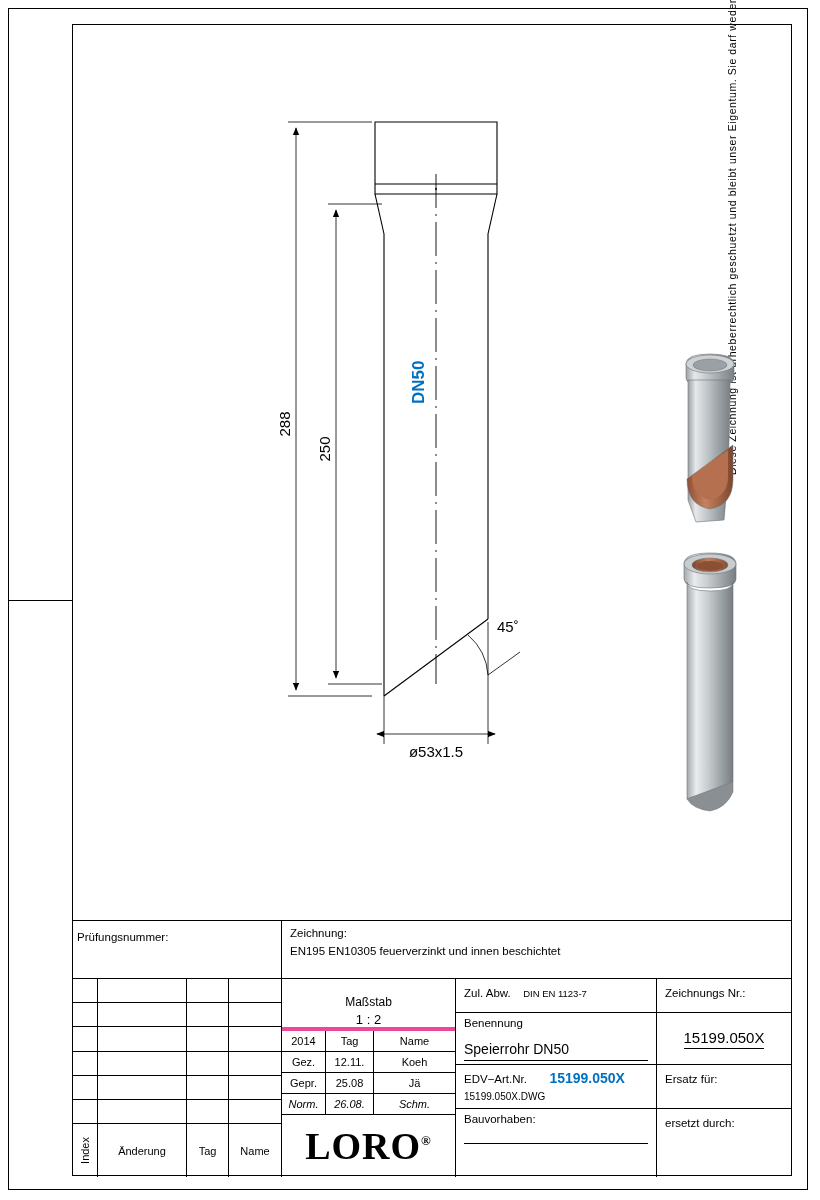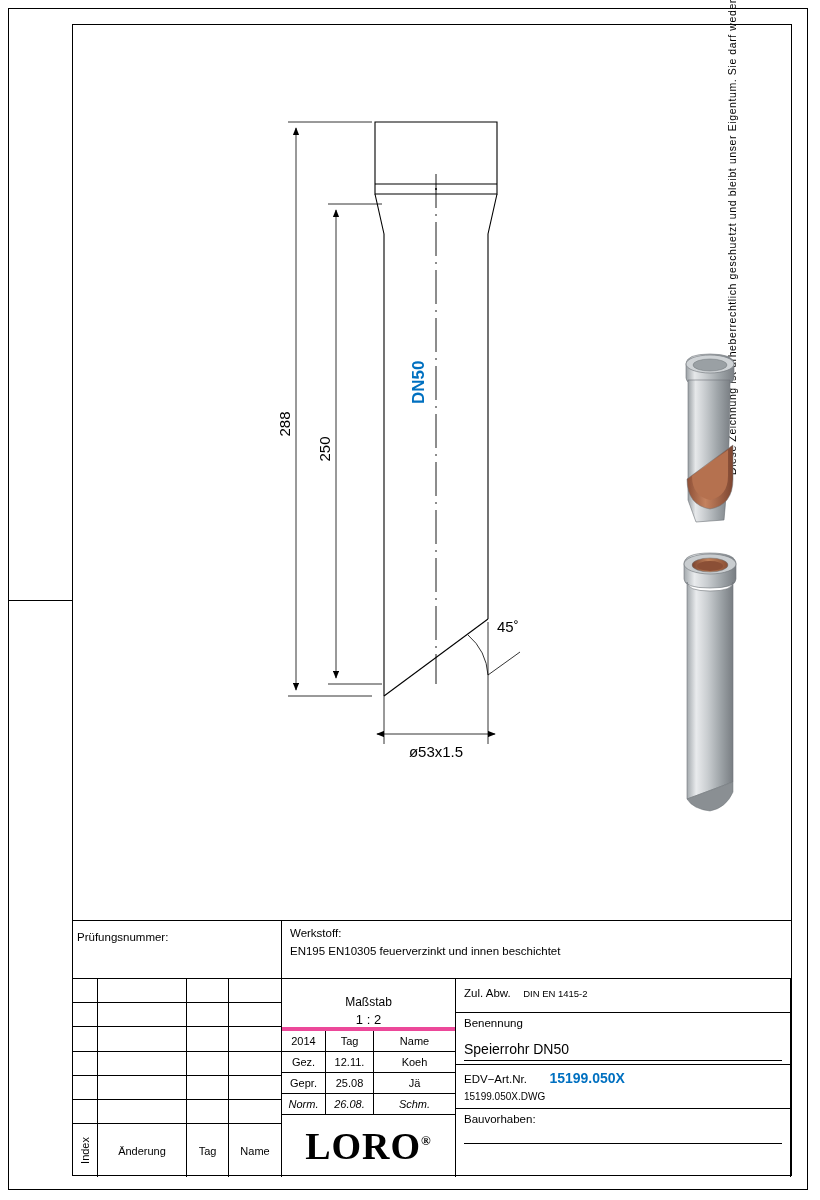--- a/index.html
+++ b/index.html
@@ -173,21 +173,21 @@
     </svg>
   </div>
 
   <div class="tb">
 
     <div class="tb-top">
       <div class="c1">
         <span class="lbl">Prüfungsnummer:</span>
       </div>
       <div class="c2">
-        <div class="lbl">Werkstoff:</div>
+        <div class="lbl">Zeichnung:</div>
         <div class="lbl" style="margin-top:6px">EN195 EN10305 feuerverzinkt und innen beschichtet</div>
       </div>
     </div>
 
     <div class="tb-main">
 
       <div class="col-index">
         <div class="idx-grid">
           <div class="idx-row">
               <div class="idx-c a"></div>
@@ -264,34 +264,49 @@
           </div>
         </div>
         <div class="loro-box">
           <span class="loro"><span>LORO</span><span class="reg">®</span></span>
         </div>
       </div>
 
       <div class="col-ben">
         <div class="ben-r" style="height:34px">
           <span class="lbl">Zul. Abw.</span>
-          <span class="lbl" style="margin-left:8px;font-size:9.5px">DIN EN 1415-2</span>
+          <span class="lbl" style="margin-left:8px;font-size:9.5px">DIN EN 1123-7</span>
         </div>
         <div class="ben-r" style="height:52px">
           <div class="lbl">Benennung</div>
           <div class="val underline" style="margin-top:12px;padding-bottom:3px">Speierrohr DN50</div>
         </div>
         <div class="ben-r" style="height:44px">
           <div><span class="lbl">EDV−Art.Nr.</span>
             <span class="val blue" style="margin-left:18px">15199.050X</span></div>
           <div class="lbl" style="font-size:10px;margin-top:4px">15199.050X.DWG</div>
         </div>
         <div class="ben-r" style="flex:1;border-bottom:none">
           <div class="lbl">Bauvorhaben:</div>
           <div style="border-bottom:1px solid #000;margin-top:18px"></div>
         </div>
       </div>
 
+      <div class="col-right">
+        <div class="r-r" style="height:34px">
+          <span class="lbl">Zeichnungs Nr.:</span>
+        </div>
+        <div class="r-r" style="height:52px;display:flex;align-items:center;justify-content:center">
+          <span class="val underline" style="font-size:15px;padding-bottom:2px">15199.050X</span>
+        </div>
+        <div class="r-r" style="height:44px">
+          <span class="lbl">Ersatz für:</span>
+        </div>
+        <div class="r-r" style="height:32px;border-bottom:none">
+          <span class="lbl">ersetzt durch:</span>
+        </div>
+        <div style="flex:1"></div>
+      </div>
 
     </div>
   </div>
 
 </div>
 
 </body></html>

